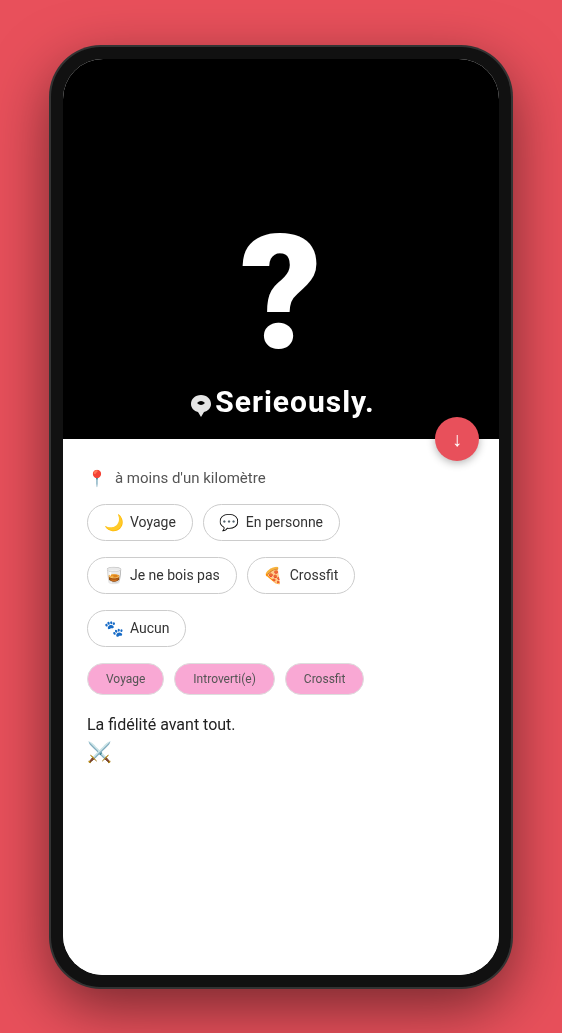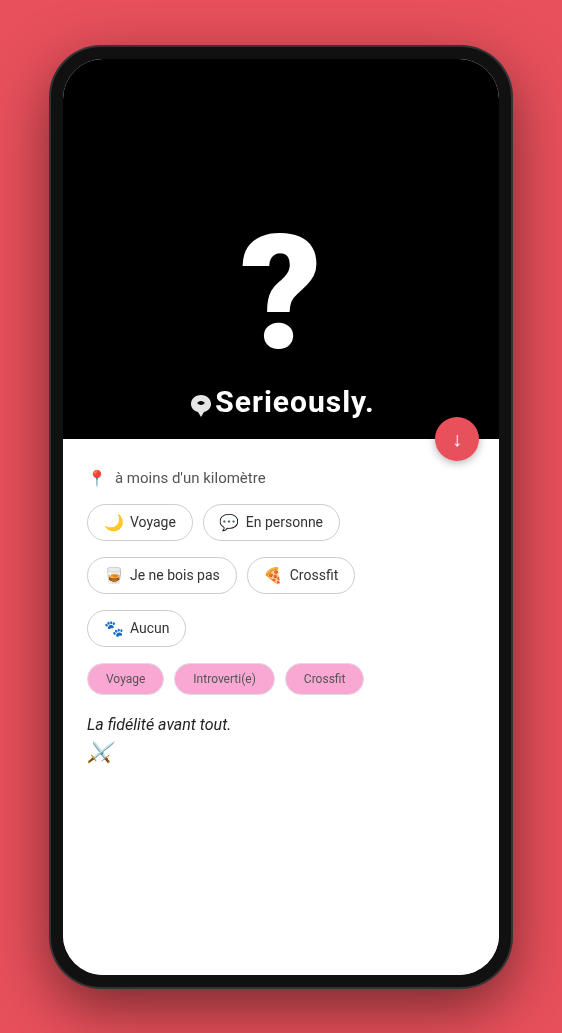--- a/index.html
+++ b/index.html
@@ -156,21 +156,20 @@
       border-radius: 50px;
       padding: 8px 18px;
       font-size: 12px;
       color: #555;
       background: #f9a8d4;
     }
 
     
     .bio-section {
       margin-top: 4px;
-      font-style: italic;
     }
 
     .bio-text {
       font-size: 16px;
       color: #222;
       font-weight: 400;
     }
 
     .swords-icon {
       font-size: 20px;

